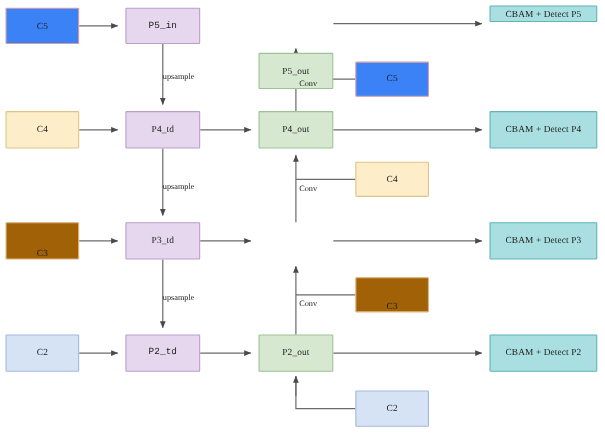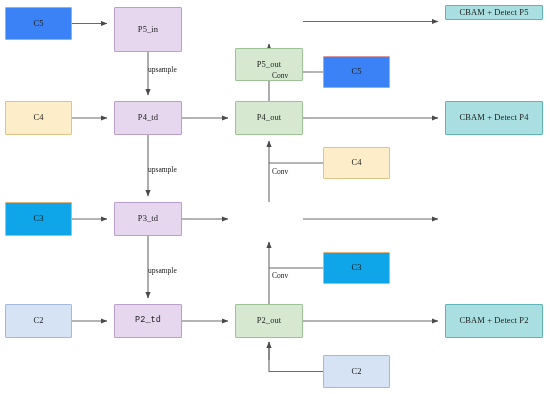--- a/index.html
+++ b/index.html
@@ -28,21 +28,21 @@
     text-align:center;
     line-height:1.1;
     border-width:1px;border-style:solid;
     border-radius:1px;
   }
   .c-pink   { background:#3b82f6; border-color:#d79aa0; }
   .c-purple { background:#e6d7ee; border-color:#b99fc9; }
   .c-green  { background:#d6e8d0; border-color:#9cc295; }
   .c-teal   { background:#a9dfe0; border-color:#5fb4b8; }
   .c-yellow { background:#fdeec9; border-color:#dfc489; }
-  .c-orange { background:#0ea5e9; border-color:#e0b179; }
+  .c-orange { background:#a16207; border-color:#e0b179;align-items:flex-end; }
   .c-blue   { background:#d6e3f5; border-color:#a2b9dc; }
 
   .edge-label{
     position:absolute;
     font-size:7.5px;
     color:#202020;
     background:transparent;
     white-space:nowrap;
     line-height:1;
   }
@@ -91,21 +91,21 @@
       <path d="M323,371.5 L269,371.5 L269,342"></path>
     </g>
     <g stroke="#6b6b6b" stroke-width="1.1" fill="none" marker-end="url(#arrow)">
       <path d="M269,360 L269,342"></path>
     </g>
   </svg>
 
   <div class="node c-pink" style="left:5px;top:7px;width:67px;height:33px;">
     <span>C5</span>
   </div>
-  <div class="node c-purple" style="left:114px;top:7px;width:68px;height:45px;">
+  <div class="node c-purple" style="left:114px;top:7px;width:68px;height:33px;font-family:Liberation Mono, monospace;">
     <span>P5_in</span>
   </div>
   <div class="node c-green" style="left:235px;top:5px;width:68px;height:33px;margin-top:43px;">
     <span>P5_out</span>
   </div>
   <div class="node c-teal" style="left:445px;top:5px;width:98px;height:15px;">
     <span>CBAM + Detect P5</span>
   </div>
 
   <div class="node c-pink" style="left:323px;top:56px;width:67px;height:32px;">
@@ -128,20 +128,23 @@
   <div class="node c-yellow" style="left:323px;top:147px;width:67px;height:32px;">
     <span>C4</span>
   </div>
 
   <div class="node c-orange" style="left:5px;top:202px;width:67px;height:34px;">
     <span>C3</span>
   </div>
   <div class="node c-purple" style="left:114px;top:202px;width:68px;height:34px;">
     <span>P3_td</span>
   </div>
+  <div class="node c-teal" style="left:445px;top:202px;width:98px;height:34px;">
+    <span>CBAM + Detect P3</span>
+  </div>
 
   <div class="node c-orange" style="left:323px;top:252px;width:67px;height:32px;">
     <span>C3</span>
   </div>
 
   <div class="node c-blue" style="left:5px;top:304px;width:67px;height:34px;">
     <span>C2</span>
   </div>
   <div class="node c-purple" style="left:114px;top:304px;width:68px;height:34px;font-family:Liberation Mono, monospace;">
     <span>P2_td</span>

